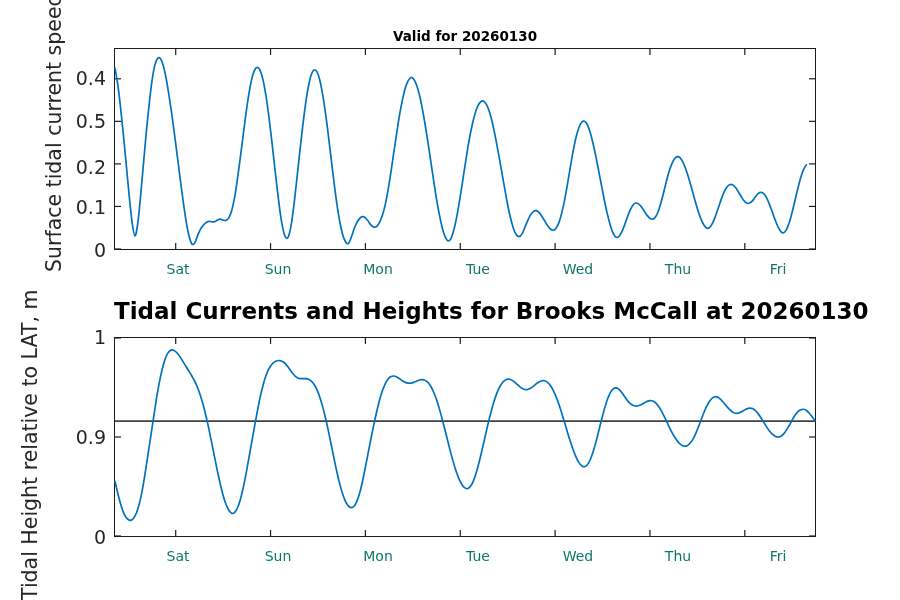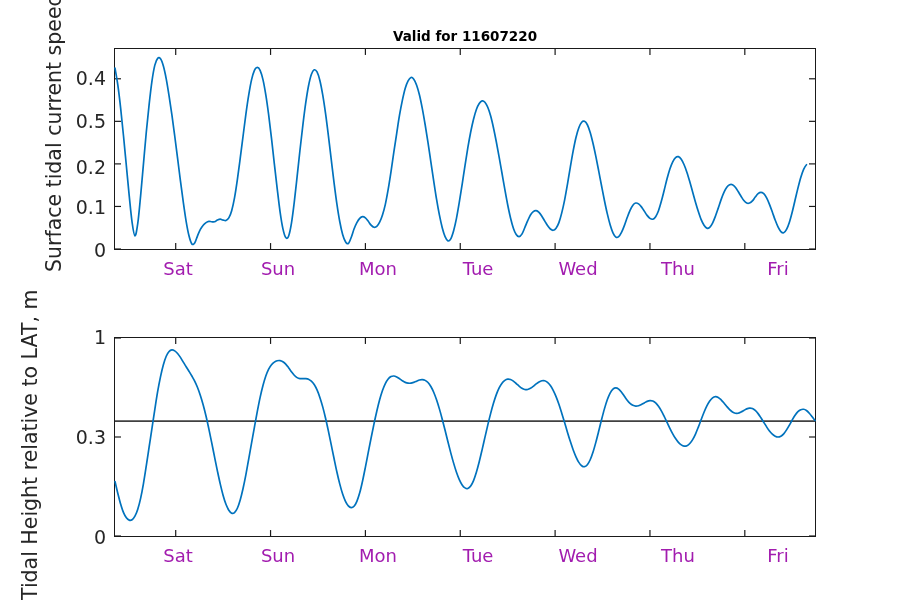--- a/index.html
+++ b/index.html
@@ -79,24 +79,24 @@
     width: 56px;
   }
   #ytick-col-current { left: 50px; top: 0; height: 600px; }
   #ytick-col-height  { left: 50px; top: 0; height: 600px; }
 
   .xtick {
     position: absolute;
     width: 90px;
     margin-left: -45px;
     text-align: center;
-    font-size: 18px;
+    font-size: 14px;
     line-height: 22px;
     white-space: nowrap;
-    color: #a21caf;
+    color: #0f766e;
   }
 
   
   .ylabel {
     position: absolute;
     transform-origin: 0 0;
     white-space: nowrap;
     font-size: 20.5px;
     line-height: 21px;
     color: #262626;
@@ -110,21 +110,21 @@
     left: 20px;
     top: 600px;
     transform: rotate(-90deg);
   }
 </style>
 </head>
 <body>
 
 <div id="figure">
 
-  <div id="subtitle-valid">Valid for 11607220</div>
+  <div id="subtitle-valid">Valid for 20260130</div>
 
   <div class="axes-box" id="axes-current">
     <svg class="plot-svg" id="svg-current" viewBox="0 0 702 202" preserveAspectRatio="none">
         <line x1="60.8780487804878" y1="202" x2="60.8780487804878" y2="196" stroke="#1a1a1a" stroke-width="1.2"></line>
         <line x1="60.8780487804878" y1="0" x2="60.8780487804878" y2="6" stroke="#1a1a1a" stroke-width="1.2"></line>
         <line x1="156" y1="202" x2="156" y2="196" stroke="#1a1a1a" stroke-width="1.2"></line>
         <line x1="156" y1="0" x2="156" y2="6" stroke="#1a1a1a" stroke-width="1.2"></line>
         <line x1="251.1219512195122" y1="202" x2="251.1219512195122" y2="196" stroke="#1a1a1a" stroke-width="1.2"></line>
         <line x1="251.1219512195122" y1="0" x2="251.1219512195122" y2="6" stroke="#1a1a1a" stroke-width="1.2"></line>
         <line x1="346.2439024390244" y1="202" x2="346.2439024390244" y2="196" stroke="#1a1a1a" stroke-width="1.2"></line>
@@ -160,20 +160,21 @@
   <div>
     <div class="xtick" style="left:178px; top:258px">Sat</div>
     <div class="xtick" style="left:278px; top:258px">Sun</div>
     <div class="xtick" style="left:378px; top:258px">Mon</div>
     <div class="xtick" style="left:478px; top:258px">Tue</div>
     <div class="xtick" style="left:578px; top:258px">Wed</div>
     <div class="xtick" style="left:678px; top:258px">Thu</div>
     <div class="xtick" style="left:778px; top:258px">Fri</div>
   </div>
 
+  <div id="main-title">Tidal Currents and Heights for Brooks McCall at 20260130</div>
 
   <div class="axes-box" id="axes-height">
     <svg class="plot-svg" id="svg-height" viewBox="0 0 702 200" preserveAspectRatio="none">
         <line x1="60.8780487804878" y1="200" x2="60.8780487804878" y2="194" stroke="#1a1a1a" stroke-width="1.2"></line>
         <line x1="60.8780487804878" y1="0" x2="60.8780487804878" y2="6" stroke="#1a1a1a" stroke-width="1.2"></line>
         <line x1="156" y1="200" x2="156" y2="194" stroke="#1a1a1a" stroke-width="1.2"></line>
         <line x1="156" y1="0" x2="156" y2="6" stroke="#1a1a1a" stroke-width="1.2"></line>
         <line x1="251.1219512195122" y1="200" x2="251.1219512195122" y2="194" stroke="#1a1a1a" stroke-width="1.2"></line>
         <line x1="251.1219512195122" y1="0" x2="251.1219512195122" y2="6" stroke="#1a1a1a" stroke-width="1.2"></line>
         <line x1="346.2439024390244" y1="200" x2="346.2439024390244" y2="194" stroke="#1a1a1a" stroke-width="1.2"></line>
@@ -190,21 +191,21 @@
         <line x1="702" y1="100" x2="696" y2="100" stroke="#1a1a1a" stroke-width="1.2"></line>
         <line x1="0" y1="0" x2="6" y2="0" stroke="#1a1a1a" stroke-width="1.2"></line>
         <line x1="702" y1="0" x2="696" y2="0" stroke="#1a1a1a" stroke-width="1.2"></line>
         <line x1="0" y1="84.00000000000001" x2="702" y2="84.00000000000001" stroke="#404040" stroke-width="1.6"></line>
         <path d="M0.00,145.00 C0.48,147.00 1.90,153.17 2.85,157.00 C3.80,160.83 4.76,164.77 5.71,168.00 C6.66,171.23 7.61,174.13 8.56,176.40 C9.51,178.67 10.46,180.33 11.41,181.60 C12.37,182.87 13.32,183.67 14.27,184.00 C15.22,184.33 16.17,184.27 17.12,183.60 C18.07,182.93 19.02,181.77 19.98,180.00 C20.93,178.23 21.88,176.00 22.83,173.00 C23.78,170.00 24.73,166.33 25.68,162.00 C26.63,157.67 27.59,152.50 28.54,147.00 C29.49,141.50 30.44,135.17 31.39,129.00 C32.34,122.83 33.29,116.33 34.24,110.00 C35.20,103.67 36.15,97.33 37.10,91.00 C38.05,84.67 39.00,78.17 39.95,72.00 C40.90,65.83 41.85,59.50 42.80,54.00 C43.76,48.50 44.71,43.50 45.66,39.00 C46.61,34.50 47.56,30.43 48.51,27.00 C49.46,23.57 50.41,20.63 51.37,18.40 C52.32,16.17 53.27,14.67 54.22,13.60 C55.17,12.53 56.12,12.10 57.07,12.00 C58.02,11.90 58.98,12.40 59.93,13.00 C60.88,13.60 61.83,14.50 62.78,15.60 C63.73,16.70 64.68,18.13 65.63,19.60 C66.59,21.07 67.54,22.83 68.49,24.40 C69.44,25.97 70.39,27.47 71.34,29.00 C72.29,30.53 73.24,32.03 74.20,33.60 C75.15,35.17 76.10,36.73 77.05,38.40 C78.00,40.07 78.95,41.67 79.90,43.60 C80.85,45.53 81.80,47.60 82.76,50.00 C83.71,52.40 84.66,55.07 85.61,58.00 C86.56,60.93 87.51,64.10 88.46,67.60 C89.41,71.10 90.37,74.93 91.32,79.00 C92.27,83.07 93.22,87.50 94.17,92.00 C95.12,96.50 96.07,101.27 97.02,106.00 C97.98,110.73 98.93,115.67 99.88,120.40 C100.83,125.13 101.78,129.87 102.73,134.40 C103.68,138.93 104.63,143.50 105.59,147.60 C106.54,151.70 107.49,155.60 108.44,159.00 C109.39,162.40 110.34,165.50 111.29,168.00 C112.24,170.50 113.20,172.50 114.15,174.00 C115.10,175.50 116.05,176.60 117.00,177.00 C117.95,177.40 118.90,177.23 119.85,176.40 C120.80,175.57 121.76,174.13 122.71,172.00 C123.66,169.87 124.61,166.93 125.56,163.60 C126.51,160.27 127.46,156.27 128.41,152.00 C129.37,147.73 130.32,143.00 131.27,138.00 C132.22,133.00 133.17,127.33 134.12,122.00 C135.07,116.67 136.02,111.33 136.98,106.00 C137.93,100.67 138.88,95.27 139.83,90.00 C140.78,84.73 141.73,79.40 142.68,74.40 C143.63,69.40 144.59,64.40 145.54,60.00 C146.49,55.60 147.44,51.60 148.39,48.00 C149.34,44.40 150.29,41.17 151.24,38.40 C152.20,35.63 153.15,33.30 154.10,31.40 C155.05,29.50 156.00,28.17 156.95,27.00 C157.90,25.83 158.85,25.07 159.80,24.40 C160.76,23.73 161.71,23.27 162.66,23.00 C163.61,22.73 164.56,22.63 165.51,22.80 C166.46,22.97 167.41,23.40 168.37,24.00 C169.32,24.60 170.27,25.40 171.22,26.40 C172.17,27.40 173.12,28.73 174.07,30.00 C175.02,31.27 175.98,32.73 176.93,34.00 C177.88,35.27 178.83,36.60 179.78,37.60 C180.73,38.60 181.68,39.43 182.63,40.00 C183.59,40.57 184.54,40.83 185.49,41.00 C186.44,41.17 187.39,41.00 188.34,41.00 C189.29,41.00 190.24,40.90 191.20,41.00 C192.15,41.10 193.10,41.17 194.05,41.60 C195.00,42.03 195.95,42.70 196.90,43.60 C197.85,44.50 198.80,45.53 199.76,47.00 C200.71,48.47 201.66,50.23 202.61,52.40 C203.56,54.57 204.51,57.13 205.46,60.00 C206.41,62.87 207.37,66.10 208.32,69.60 C209.27,73.10 210.22,76.93 211.17,81.00 C212.12,85.07 213.07,89.50 214.02,94.00 C214.98,98.50 215.93,103.33 216.88,108.00 C217.83,112.67 218.78,117.40 219.73,122.00 C220.68,126.60 221.63,131.33 222.59,135.60 C223.54,139.87 224.49,143.93 225.44,147.60 C226.39,151.27 227.34,154.70 228.29,157.60 C229.24,160.50 230.20,163.00 231.15,165.00 C232.10,167.00 233.05,168.53 234.00,169.60 C234.95,170.67 235.90,171.33 236.85,171.40 C237.80,171.47 238.76,171.07 239.71,170.00 C240.66,168.93 241.61,167.27 242.56,165.00 C243.51,162.73 244.46,159.83 245.41,156.40 C246.37,152.97 247.32,148.73 248.27,144.40 C249.22,140.07 250.17,135.20 251.12,130.40 C252.07,125.60 253.02,120.50 253.98,115.60 C254.93,110.70 255.88,105.77 256.83,101.00 C257.78,96.23 258.73,91.50 259.68,87.00 C260.63,82.50 261.59,78.10 262.54,74.00 C263.49,69.90 264.44,65.90 265.39,62.40 C266.34,58.90 267.29,55.73 268.24,53.00 C269.20,50.27 270.15,47.93 271.10,46.00 C272.05,44.07 273.00,42.57 273.95,41.40 C274.90,40.23 275.85,39.50 276.80,39.00 C277.76,38.50 278.71,38.33 279.66,38.40 C280.61,38.47 281.56,38.93 282.51,39.40 C283.46,39.87 284.41,40.57 285.37,41.20 C286.32,41.83 287.27,42.60 288.22,43.20 C289.17,43.80 290.12,44.40 291.07,44.80 C292.02,45.20 292.98,45.47 293.93,45.60 C294.88,45.73 295.83,45.73 296.78,45.60 C297.73,45.47 298.68,45.13 299.63,44.80 C300.59,44.47 301.54,44.00 302.49,43.60 C303.44,43.20 304.39,42.67 305.34,42.40 C306.29,42.13 307.24,41.93 308.20,42.00 C309.15,42.07 310.10,42.30 311.05,42.80 C312.00,43.30 312.95,43.97 313.90,45.00 C314.85,46.03 315.80,47.37 316.76,49.00 C317.71,50.63 318.66,52.57 319.61,54.80 C320.56,57.03 321.51,59.60 322.46,62.40 C323.41,65.20 324.37,68.33 325.32,71.60 C326.27,74.87 327.22,78.40 328.17,82.00 C329.12,85.60 330.07,89.40 331.02,93.20 C331.98,97.00 332.93,101.00 333.88,104.80 C334.83,108.60 335.78,112.40 336.73,116.00 C337.68,119.60 338.63,123.13 339.59,126.40 C340.54,129.67 341.49,132.83 342.44,135.60 C343.39,138.37 344.34,140.87 345.29,143.00 C346.24,145.13 347.20,147.00 348.15,148.40 C349.10,149.80 350.05,150.80 351.00,151.40 C351.95,152.00 352.90,152.30 353.85,152.00 C354.80,151.70 355.76,150.93 356.71,149.60 C357.66,148.27 358.61,146.33 359.56,144.00 C360.51,141.67 361.46,138.77 362.41,135.60 C363.37,132.43 364.32,128.77 365.27,125.00 C366.22,121.23 367.17,117.10 368.12,113.00 C369.07,108.90 370.02,104.57 370.98,100.40 C371.93,96.23 372.88,92.00 373.83,88.00 C374.78,84.00 375.73,80.07 376.68,76.40 C377.63,72.73 378.59,69.20 379.54,66.00 C380.49,62.80 381.44,59.80 382.39,57.20 C383.34,54.60 384.29,52.33 385.24,50.40 C386.20,48.47 387.15,46.87 388.10,45.60 C389.05,44.33 390.00,43.47 390.95,42.80 C391.90,42.13 392.85,41.73 393.80,41.60 C394.76,41.47 395.71,41.67 396.66,42.00 C397.61,42.33 398.56,42.93 399.51,43.60 C400.46,44.27 401.41,45.17 402.37,46.00 C403.32,46.83 404.27,47.80 405.22,48.60 C406.17,49.40 407.12,50.23 408.07,50.80 C409.02,51.37 409.98,51.80 410.93,52.00 C411.88,52.20 412.83,52.20 413.78,52.00 C414.73,51.80 415.68,51.33 416.63,50.80 C417.59,50.27 418.54,49.53 419.49,48.80 C420.44,48.07 421.39,47.13 422.34,46.40 C423.29,45.67 424.24,44.93 425.20,44.40 C426.15,43.87 427.10,43.40 428.05,43.20 C429.00,43.00 429.95,42.93 430.90,43.20 C431.85,43.47 432.80,44.00 433.76,44.80 C434.71,45.60 435.66,46.67 436.61,48.00 C437.56,49.33 438.51,50.93 439.46,52.80 C440.41,54.67 441.37,56.83 442.32,59.20 C443.27,61.57 444.22,64.20 445.17,67.00 C446.12,69.80 447.07,72.93 448.02,76.00 C448.98,79.07 449.93,82.20 450.88,85.40 C451.83,88.60 452.78,92.03 453.73,95.20 C454.68,98.37 455.63,101.47 456.59,104.40 C457.54,107.33 458.49,110.20 459.44,112.80 C460.39,115.40 461.34,117.87 462.29,120.00 C463.24,122.13 464.20,124.10 465.15,125.60 C466.10,127.10 467.05,128.27 468.00,129.00 C468.95,129.73 469.90,130.17 470.85,130.00 C471.80,129.83 472.76,129.17 473.71,128.00 C474.66,126.83 475.61,125.13 476.56,123.00 C477.51,120.87 478.46,118.17 479.41,115.20 C480.37,112.23 481.32,108.73 482.27,105.20 C483.22,101.67 484.17,97.80 485.12,94.00 C486.07,90.20 487.02,86.13 487.98,82.40 C488.93,78.67 489.88,74.93 490.83,71.60 C491.78,68.27 492.73,65.07 493.68,62.40 C494.63,59.73 495.59,57.40 496.54,55.60 C497.49,53.80 498.44,52.47 499.39,51.60 C500.34,50.73 501.29,50.40 502.24,50.40 C503.20,50.40 504.15,50.87 505.10,51.60 C506.05,52.33 507.00,53.60 507.95,54.80 C508.90,56.00 509.85,57.47 510.80,58.80 C511.76,60.13 512.71,61.60 513.66,62.80 C514.61,64.00 515.56,65.13 516.51,66.00 C517.46,66.87 518.41,67.53 519.37,68.00 C520.32,68.47 521.27,68.73 522.22,68.80 C523.17,68.87 524.12,68.67 525.07,68.40 C526.02,68.13 526.98,67.67 527.93,67.20 C528.88,66.73 529.83,66.13 530.78,65.60 C531.73,65.07 532.68,64.40 533.63,64.00 C534.59,63.60 535.54,63.27 536.49,63.20 C537.44,63.13 538.39,63.20 539.34,63.60 C540.29,64.00 541.24,64.70 542.20,65.60 C543.15,66.50 544.10,67.67 545.05,69.00 C546.00,70.33 546.95,71.90 547.90,73.60 C548.85,75.30 549.80,77.27 550.76,79.20 C551.71,81.13 552.66,83.20 553.61,85.20 C554.56,87.20 555.51,89.27 556.46,91.20 C557.41,93.13 558.37,95.07 559.32,96.80 C560.27,98.53 561.22,100.17 562.17,101.60 C563.12,103.03 564.07,104.33 565.02,105.40 C565.98,106.47 566.93,107.37 567.88,108.00 C568.83,108.63 569.78,109.07 570.73,109.20 C571.68,109.33 572.63,109.23 573.59,108.80 C574.54,108.37 575.49,107.63 576.44,106.60 C577.39,105.57 578.34,104.20 579.29,102.60 C580.24,101.00 581.20,99.10 582.15,97.00 C583.10,94.90 584.05,92.43 585.00,90.00 C585.95,87.57 586.90,84.90 587.85,82.40 C588.80,79.90 589.76,77.30 590.71,75.00 C591.66,72.70 592.61,70.50 593.56,68.60 C594.51,66.70 595.46,64.97 596.41,63.60 C597.37,62.23 598.32,61.13 599.27,60.40 C600.22,59.67 601.17,59.27 602.12,59.20 C603.07,59.13 604.02,59.47 604.98,60.00 C605.93,60.53 606.88,61.47 607.83,62.40 C608.78,63.33 609.73,64.47 610.68,65.60 C611.63,66.73 612.59,68.07 613.54,69.20 C614.49,70.33 615.44,71.47 616.39,72.40 C617.34,73.33 618.29,74.20 619.24,74.80 C620.20,75.40 621.15,75.80 622.10,76.00 C623.05,76.20 624.00,76.20 624.95,76.00 C625.90,75.80 626.85,75.27 627.80,74.80 C628.76,74.33 629.71,73.73 630.66,73.20 C631.61,72.67 632.56,72.00 633.51,71.60 C634.46,71.20 635.41,70.87 636.37,70.80 C637.32,70.73 638.27,70.80 639.22,71.20 C640.17,71.60 641.12,72.33 642.07,73.20 C643.02,74.07 643.98,75.17 644.93,76.40 C645.88,77.63 646.83,79.13 647.78,80.60 C648.73,82.07 649.68,83.67 650.63,85.20 C651.59,86.73 652.54,88.33 653.49,89.80 C654.44,91.27 655.39,92.77 656.34,94.00 C657.29,95.23 658.24,96.33 659.20,97.20 C660.15,98.07 661.10,98.73 662.05,99.20 C663.00,99.67 663.95,100.00 664.90,100.00 C665.85,100.00 666.80,99.73 667.76,99.20 C668.71,98.67 669.66,97.87 670.61,96.80 C671.56,95.73 672.51,94.27 673.46,92.80 C674.41,91.33 675.37,89.67 676.32,88.00 C677.27,86.33 678.22,84.47 679.17,82.80 C680.12,81.13 681.07,79.40 682.02,78.00 C682.98,76.60 683.93,75.33 684.88,74.40 C685.83,73.47 686.78,72.80 687.73,72.40 C688.68,72.00 689.63,71.87 690.59,72.00 C691.54,72.13 692.49,72.53 693.44,73.20 C694.39,73.87 695.34,74.93 696.29,76.00 C697.24,77.07 698.20,78.37 699.15,79.60 C700.10,80.83 701.52,82.77 702.00,83.40" fill="none" stroke="#0072BD" stroke-width="1.7" stroke-linejoin="round" stroke-linecap="round"></path>
       </svg>
   </div>
 
   <div class="ytick-col" id="ytick-col-height">
     <div class="ytick" style="top:528px">0</div>
-    <div class="ytick" style="top:428px">0.3</div>
+    <div class="ytick" style="top:428px">0.9</div>
     <div class="ytick" style="top:328px">1</div>
   </div>
 
   <div>
     <div class="xtick" style="left:178px; top:545px">Sat</div>
     <div class="xtick" style="left:278px; top:545px">Sun</div>
     <div class="xtick" style="left:378px; top:545px">Mon</div>
     <div class="xtick" style="left:478px; top:545px">Tue</div>
     <div class="xtick" style="left:578px; top:545px">Wed</div>
     <div class="xtick" style="left:678px; top:545px">Thu</div>

